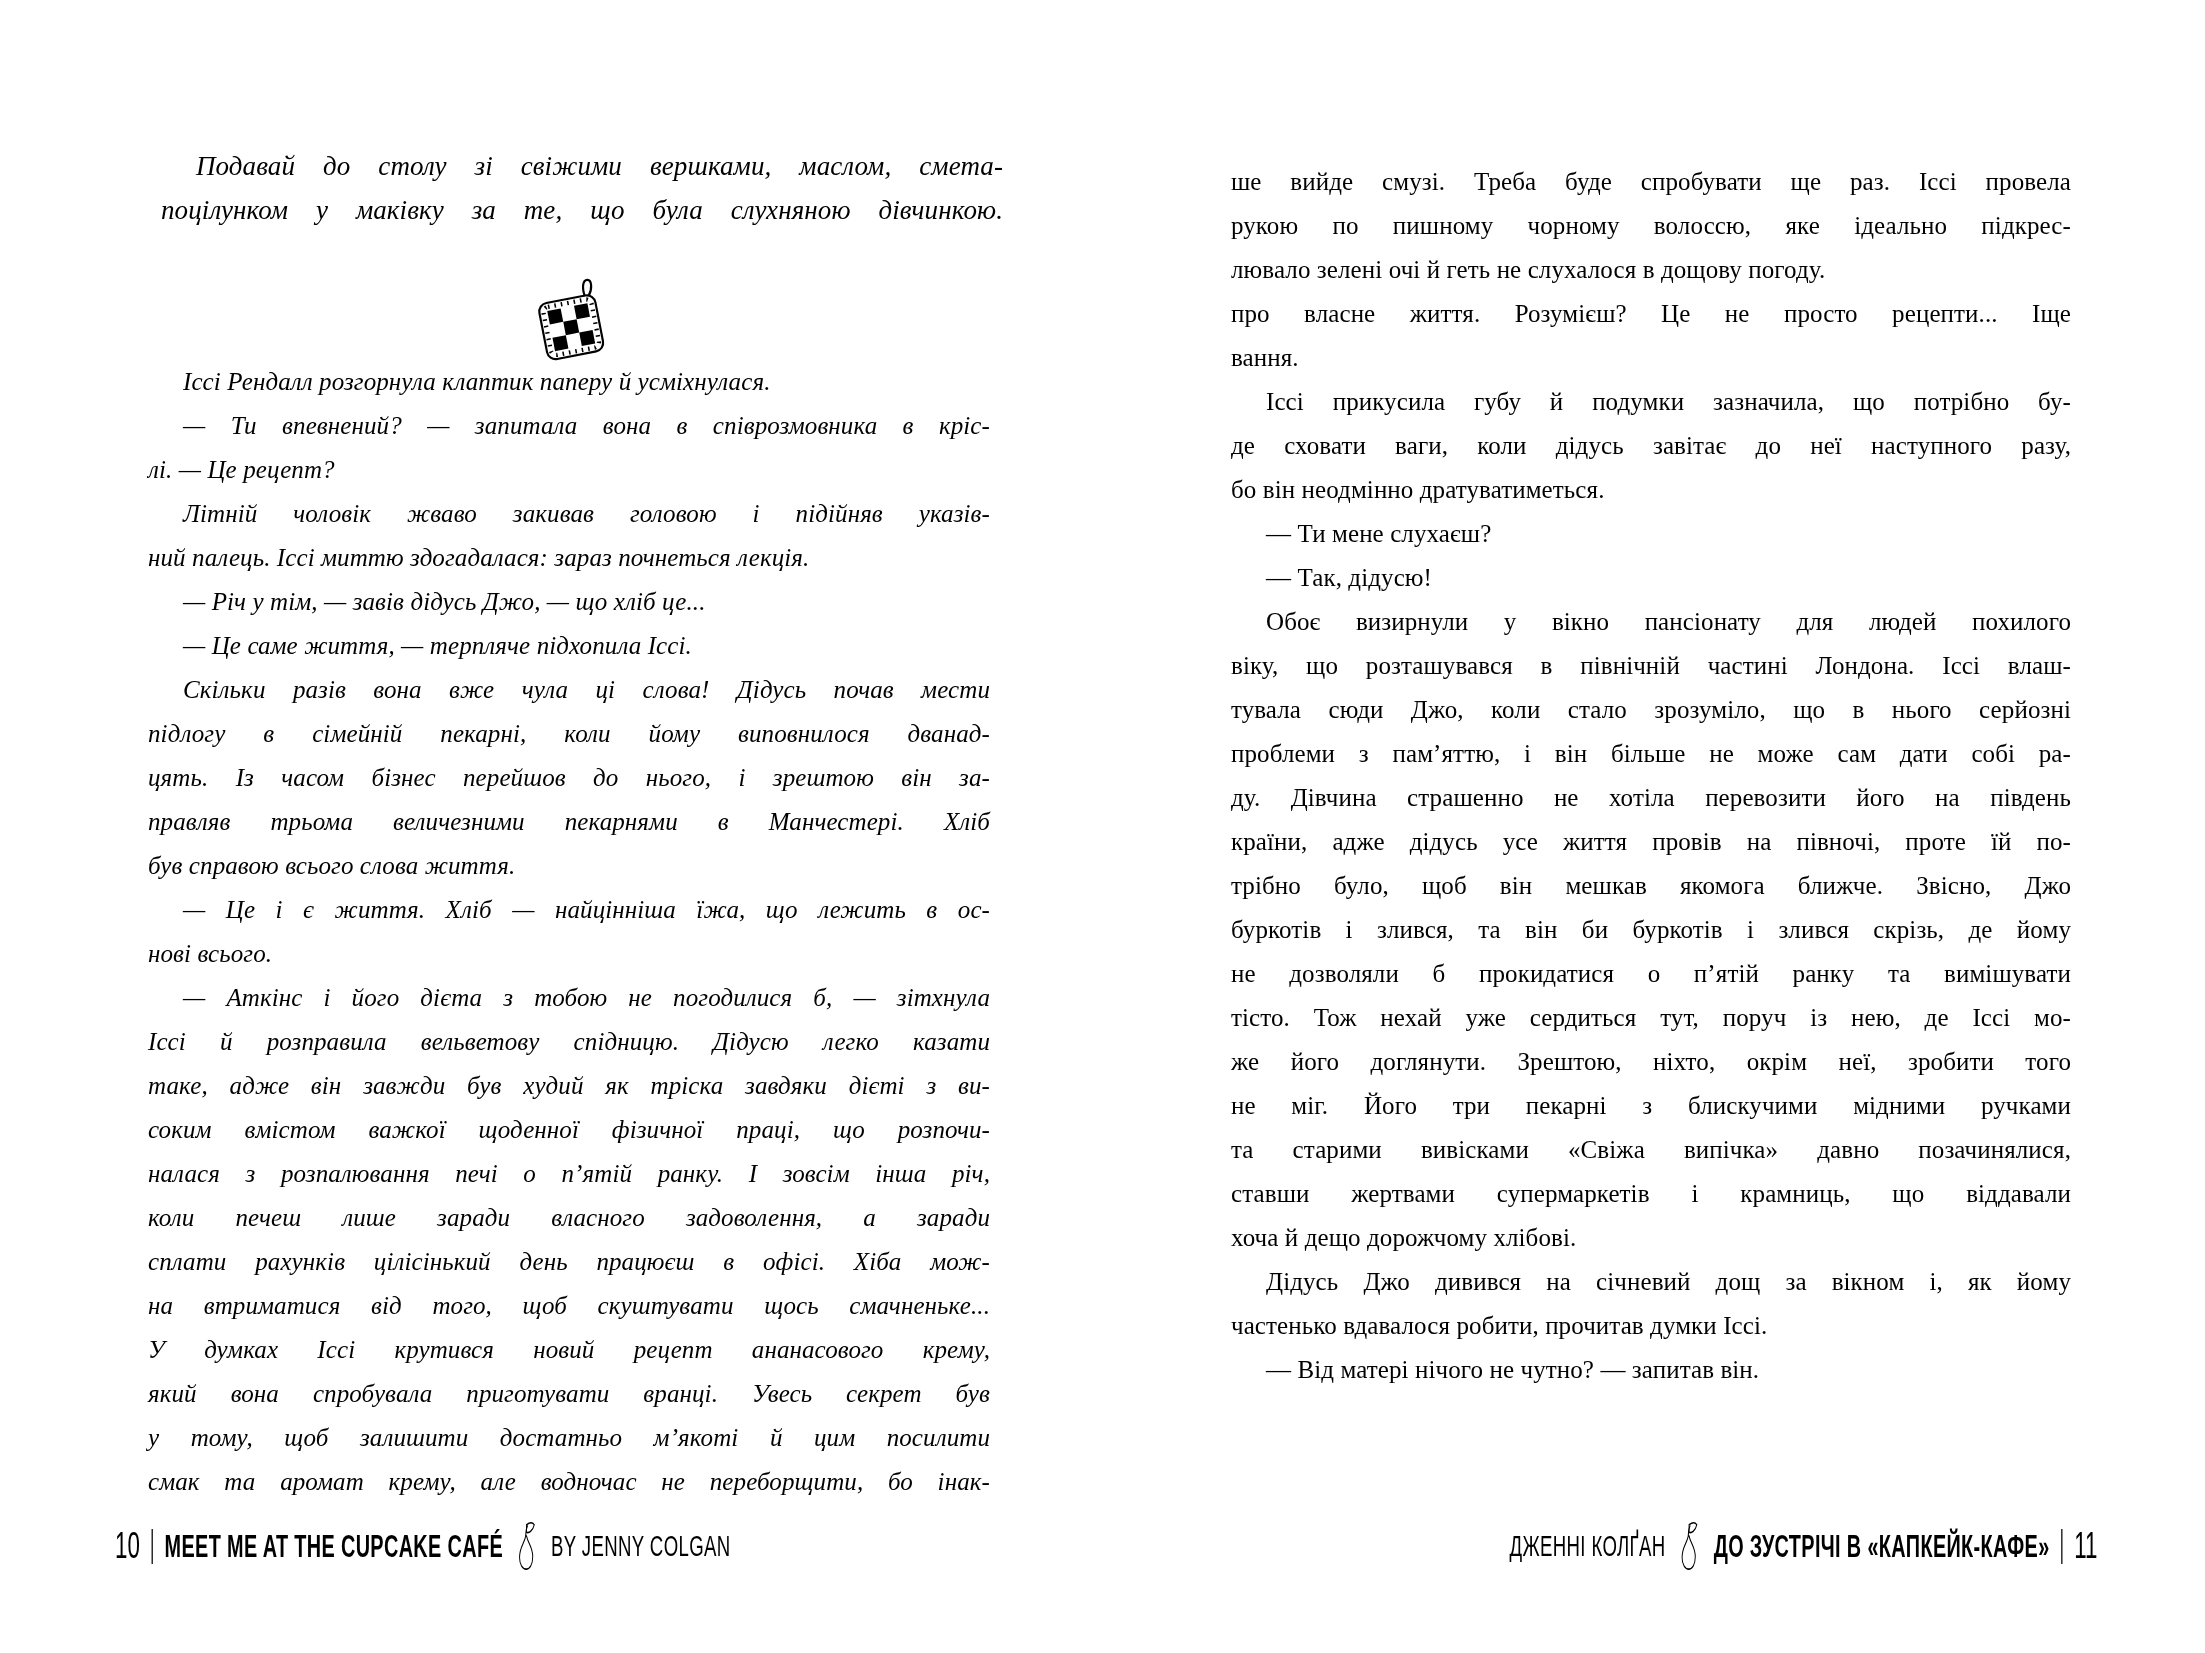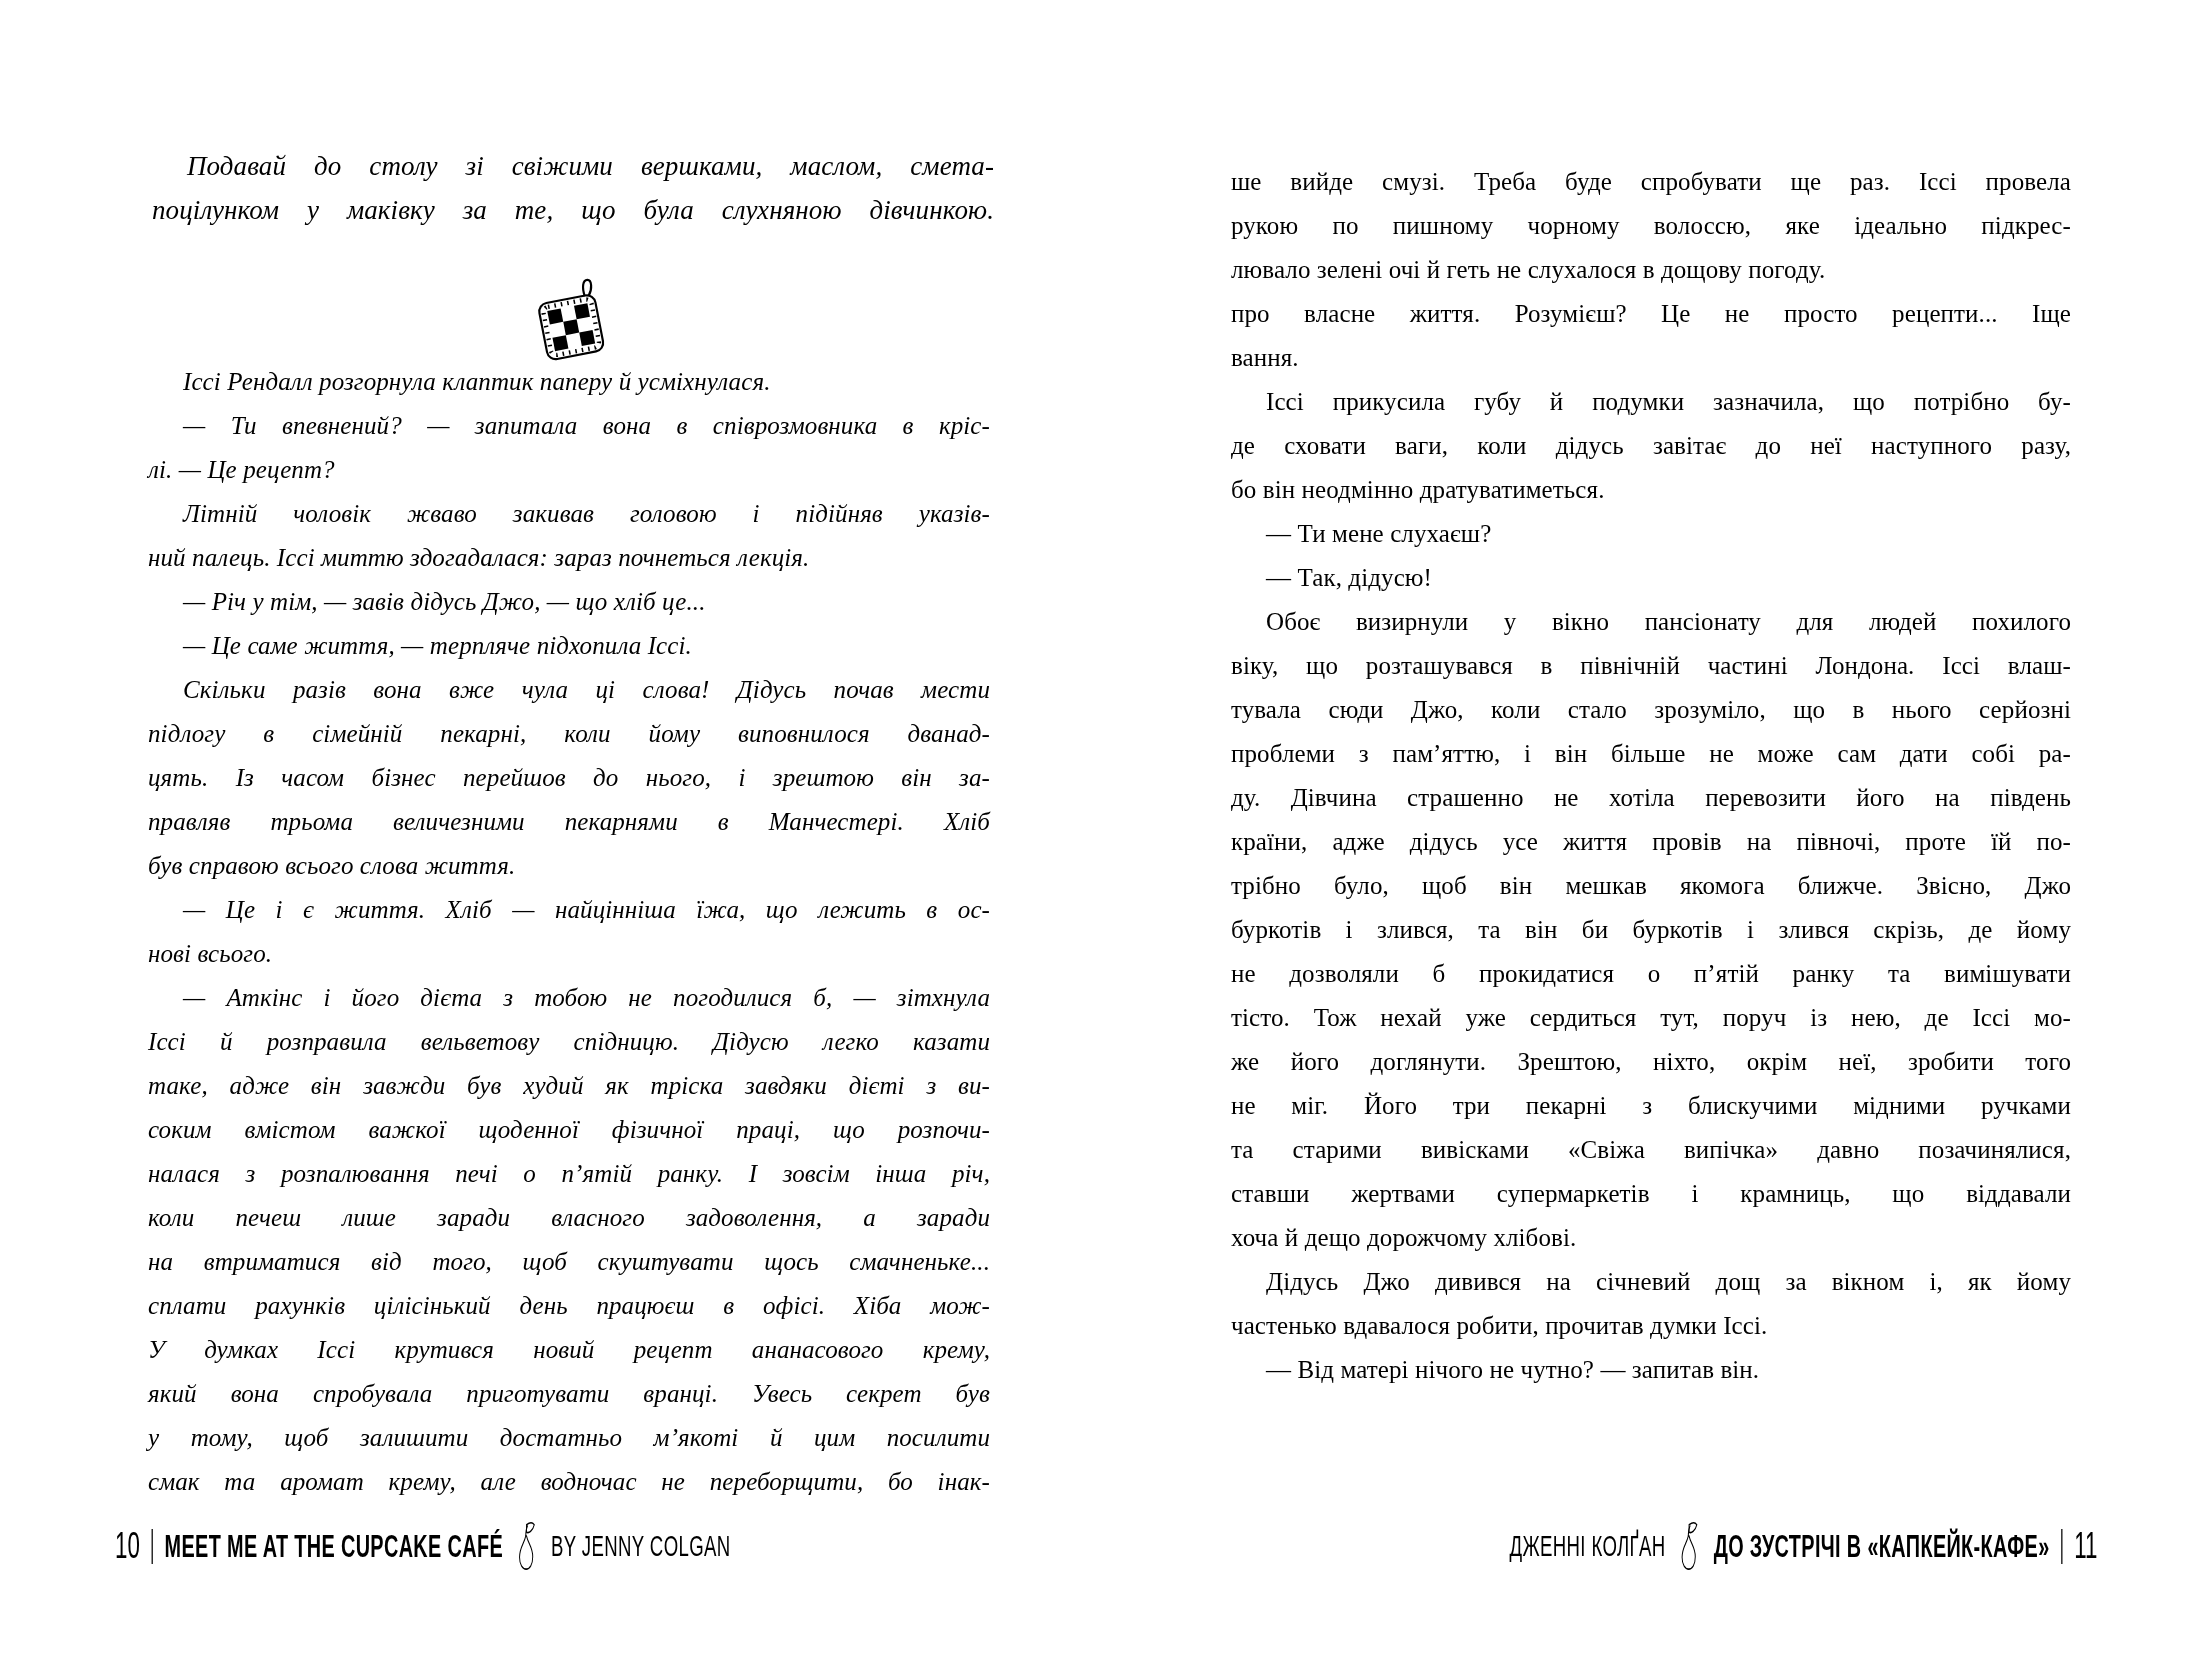--- a/index.html
+++ b/index.html
@@ -3,21 +3,21 @@
 <meta charset="utf-8">
 <style>
   html,body { margin:0; padding:0; background:#ffffff; }
   .spread {
     position:relative; width:2205px; height:1654px;
     background:#ffffff; color:#000;
     font-family:"Liberation Serif", serif;
     overflow:hidden;
   }
   .textcol { position:absolute; }
-  #left-epigraph { left:152px; top:144px; width:842px; }
+  #left-epigraph { left:161px; top:144px; width:842px; }
   #left-body     { left:148px; top:360px; width:842px;font-style:italic; }
   #right-body    { left:1231px; top:160px; width:840px; }
 
   .line {
     height:44px; line-height:44px; font-size:25px;
     letter-spacing:0.1px;
   }
   .epigraph .line { font-style:italic; font-size:27px; }
   .line.just { text-align:justify; text-align-last:justify; text-justify:inter-word; }
   .line.ind  { padding-left:35px; }
@@ -95,22 +95,22 @@
         <div class="line just ind">— Це і є життя. Хліб — найцінніша їжа, що лежить в ос-</div>
         <div class="line">нові всього.</div>
       </div>
       <div>
         <div class="line just ind">— Аткінс і його дієта з тобою не погодилися б, — зітхнула</div>
         <div class="line just">Іссі й розправила вельветову спідницю. Дідусю легко казати</div>
         <div class="line just">таке, адже він завжди був худий як тріска завдяки дієті з ви-</div>
         <div class="line just">соким вмістом важкої щоденної фізичної праці, що розпочи-</div>
         <div class="line just">налася з розпалювання печі о п’ятій ранку. І зовсім інша річ,</div>
         <div class="line just">коли печеш лише заради власного задоволення, а заради</div>
+        <div class="line just">сплати рахунків цілісінький день працюєш в офісі. Хіба мож-</div>
         <div class="line just">на втриматися від того, щоб скуштувати щось смачненьке...</div>
-        <div class="line just">сплати рахунків цілісінький день працюєш в офісі. Хіба мож-</div>
         <div class="line just">У думках Іссі крутився новий рецепт ананасового крему,</div>
         <div class="line just">який вона спробувала приготувати вранці. Увесь секрет був</div>
         <div class="line just">у тому, щоб залишити достатньо м’якоті й цим посилити</div>
         <div class="line just">смак та аромат крему, але водночас не переборщити, бо інак-</div>
       </div>
     </div>
 
   <div class="footer footer-left">
     <span class="f-num">10</span>
     <span class="f-bar"></span>

